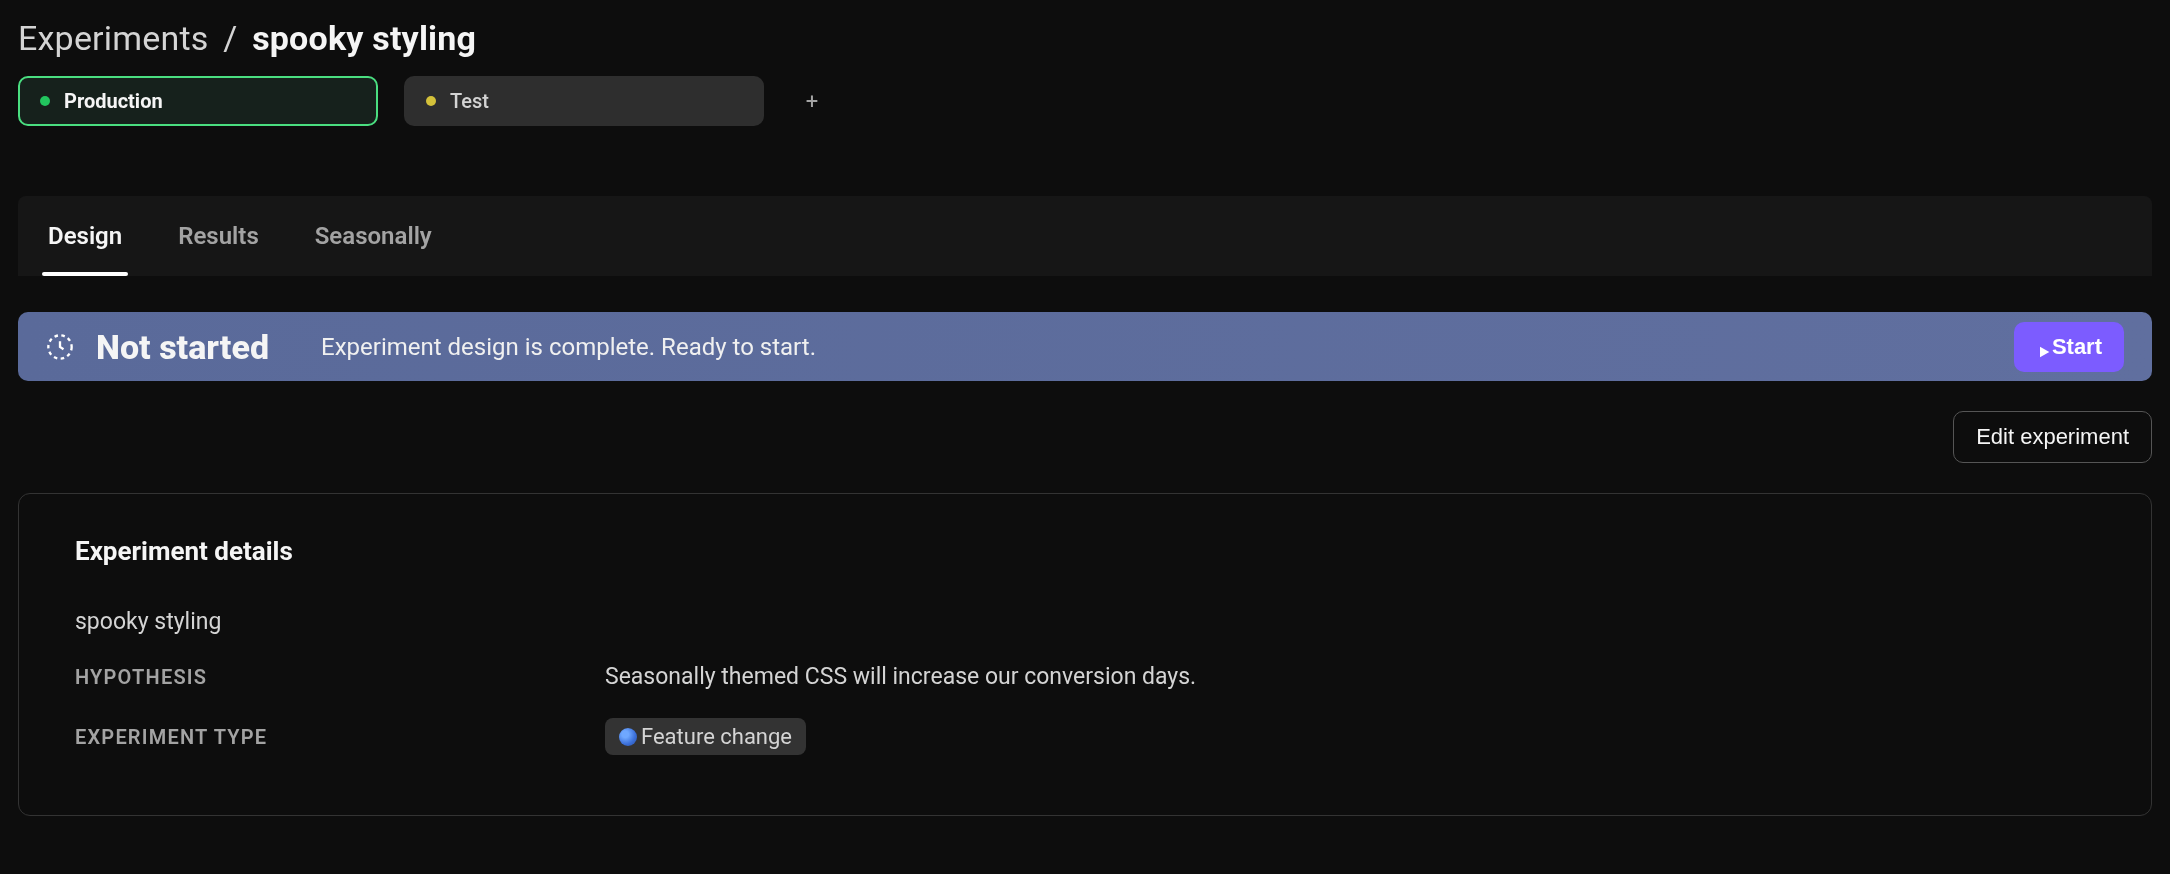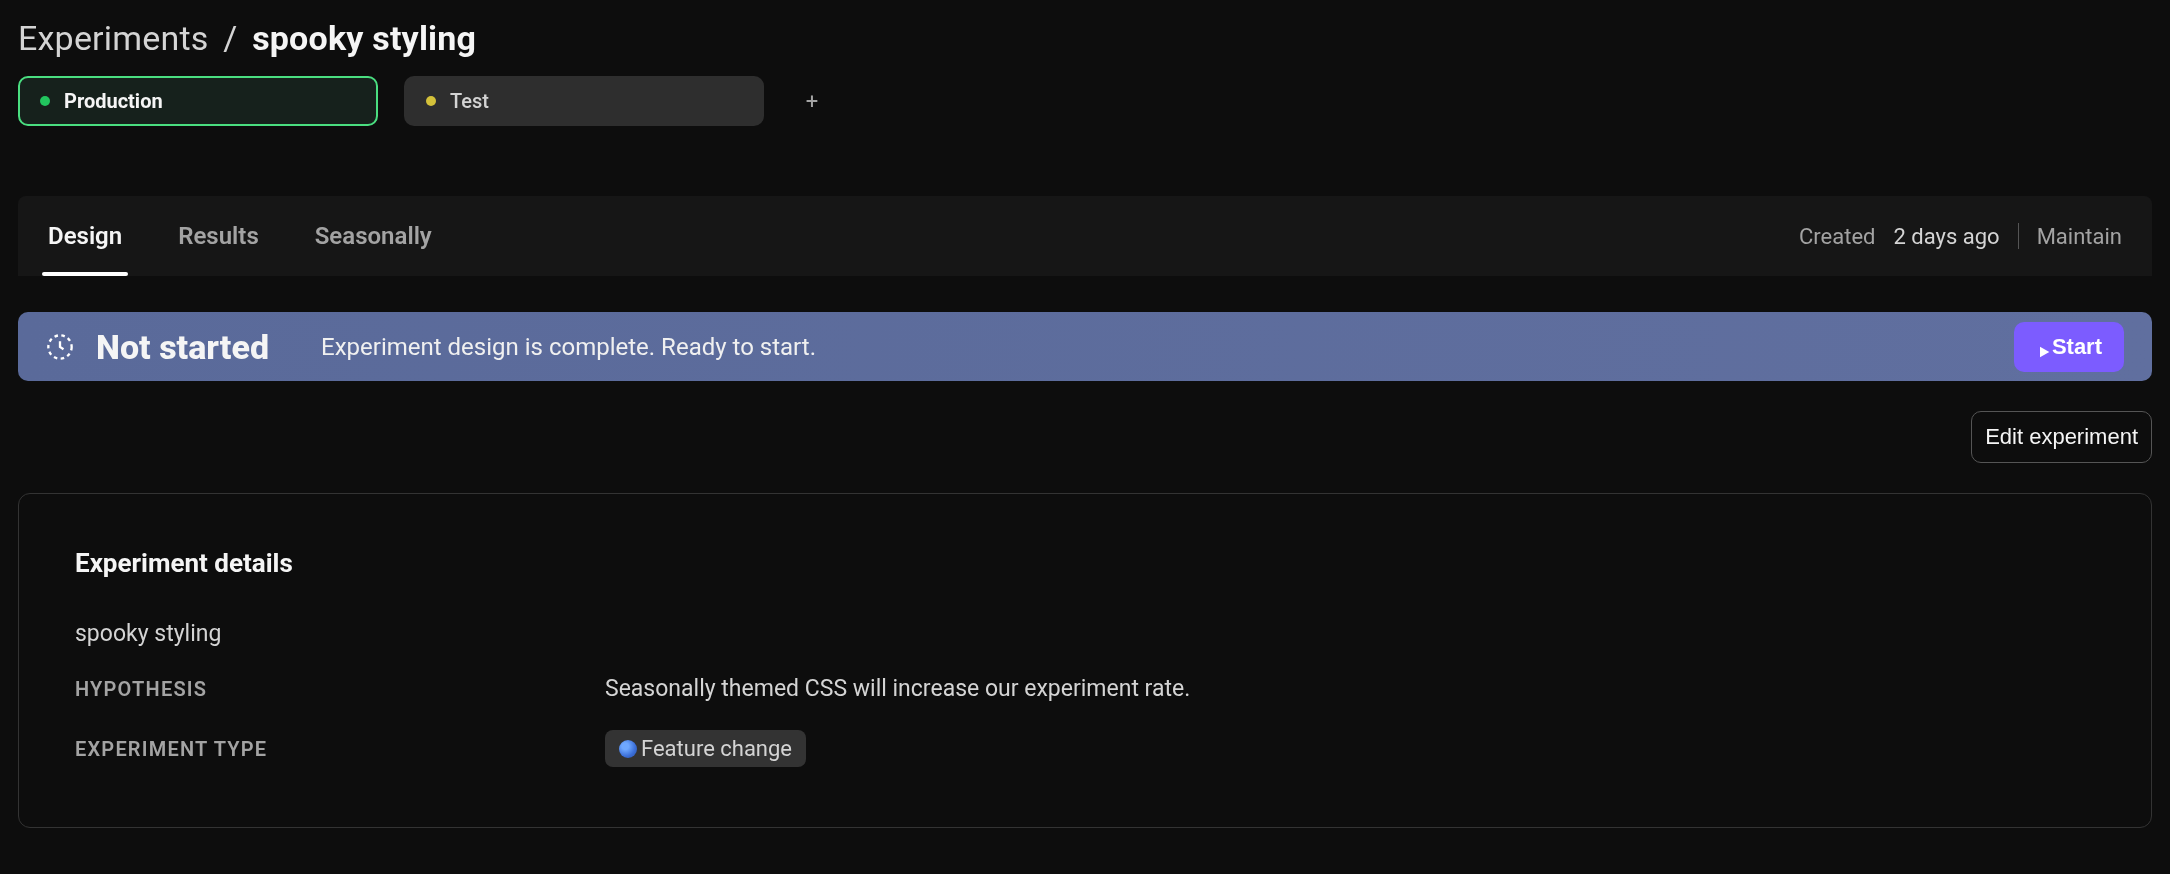--- a/index.html
+++ b/index.html
@@ -85,28 +85,28 @@
   .start-btn{
     display:flex;align-items:flex-end;gap:0;
     background:var(--purple);color:#fff;border:none;
     padding:12px 22px;font-size:22px;font-weight:600;border-radius:10px;cursor:pointer
   }
   .play-icon{width:16px;height:16px}
 
   .actions{display:flex;justify-content:flex-end;margin-top:30px}
   .edit-btn{
     background:transparent;color:var(--text);border:1.5px solid #555;
-    padding:12px 13px;font-size:22px;font-weight:500;border-radius:10px;cursor:pointer
+    padding:12px 22px;font-size:22px;font-weight:500;border-radius:10px;cursor:pointer
   }
 
   .card{
     margin-top:30px;border:1.5px solid #333;border-radius:12px;
     padding:42px 56px 46px 56px;
   }
-  .card h3{margin:12px 0 28px 0;font-size:26px;font-weight:700}
+  .card h3{margin:0 0 28px 0;font-size:26px;font-weight:700}
   .row{display:flex;align-items:center;padding:14px 0}
   .row .label{width:530px;color:var(--text-dim);font-size:20px;font-weight:600;letter-spacing:1.2px;text-transform:uppercase}
   .row .value{font-size:23px;color:var(--text-mid)}
   .chip{
     display:inline-flex;align-items:center;gap:4px;
     background:var(--chip);padding:6px 14px;border-radius:8px;font-size:22px;color:var(--text-mid)
   }
   .chip-dot{width:18px;height:18px;border-radius:50%;
     background:radial-gradient(circle at 35% 35%, #6fa8ff 20%, #3b6fd9 60%, #2a4fa0 100%)}
 </style>
@@ -133,26 +133,20 @@
       <span>+</span>
     </div>
   </div>
 
   <div class="tabs-bar">
     <div class="tabs">
       <div class="tab active">Design</div>
       <div class="tab">Results</div>
       <div class="tab">Seasonally</div>
     </div>
-    <div class="meta">
-      <span>Created</span>
-      <span class="v">2 days ago</span>
-      <span class="vdiv"></span>
-      <span>Maintain</span>
-    </div>
   </div>
 
   <div class="banner">
     <div class="banner-left">
       <svg class="clock-icon" viewBox="0 0 24 24" fill="none" stroke="#ffffff" stroke-width="2">
         <circle cx="12" cy="12" r="10" stroke-dasharray="3 3"></circle>
         <path d="M12 7v5l3 2"></path>
       </svg>
       <span class="status-title">Not started</span>
       <span class="status-sub">Experiment design is complete. Ready to start.</span>
@@ -171,21 +165,21 @@
 
   <div class="card">
     <h3>Experiment details</h3>
 
     <div class="row">
       <div class="value">spooky styling</div>
     </div>
 
     <div class="row">
       <div class="label">Hypothesis</div>
-      <div class="value">Seasonally themed CSS will increase our experiment rate.</div>
+      <div class="value">Seasonally themed CSS will increase our conversion days.</div>
     </div>
 
     <div class="row">
       <div class="label">Experiment type</div>
       <div class="value">
         <span class="chip">
           <span class="chip-dot"></span>
           <span>Feature change</span>
         </span>
       </div>

